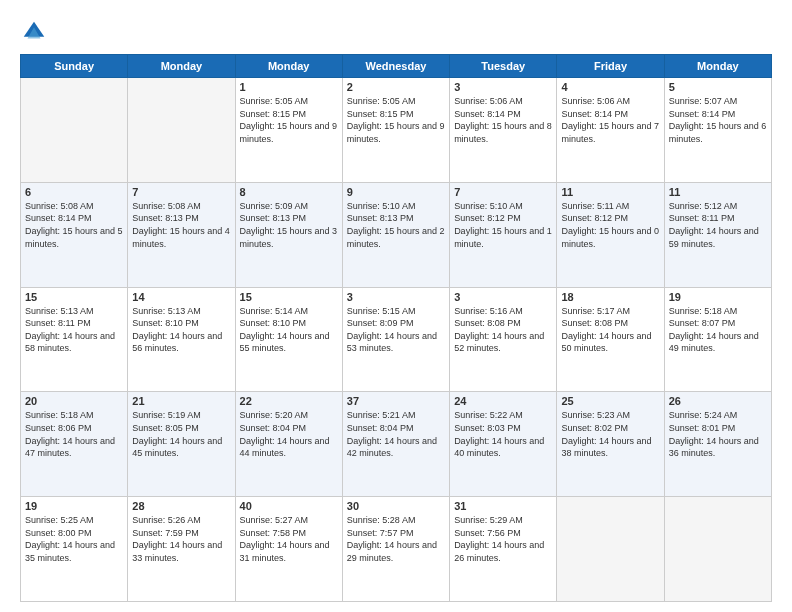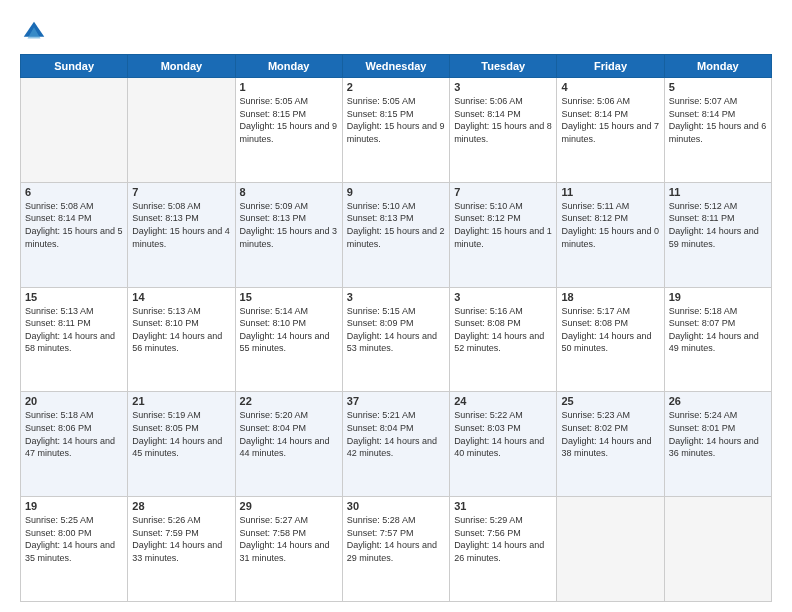--- a/index.html
+++ b/index.html
@@ -251,21 +251,21 @@
         <tr>
           <td>
             <span class="day-number">19</span>
             <div class="day-info">Sunrise: 5:25 AM<br>Sunset: 8:00 PM<br>Daylight: 14 hours and 35 minutes.</div>
           </td>
           <td>
             <span class="day-number">28</span>
             <div class="day-info">Sunrise: 5:26 AM<br>Sunset: 7:59 PM<br>Daylight: 14 hours and 33 minutes.</div>
           </td>
           <td>
-            <span class="day-number">29</span>
+            <span class="day-number">40</span>
             <div class="day-info">Sunrise: 5:27 AM<br>Sunset: 7:58 PM<br>Daylight: 14 hours and 31 minutes.</div>
           </td>
           <td>
             <span class="day-number">30</span>
             <div class="day-info">Sunrise: 5:28 AM<br>Sunset: 7:57 PM<br>Daylight: 14 hours and 29 minutes.</div>
           </td>
           <td>
             <span class="day-number">31</span>
             <div class="day-info">Sunrise: 5:29 AM<br>Sunset: 7:56 PM<br>Daylight: 14 hours and 26 minutes.</div>
           </td>

